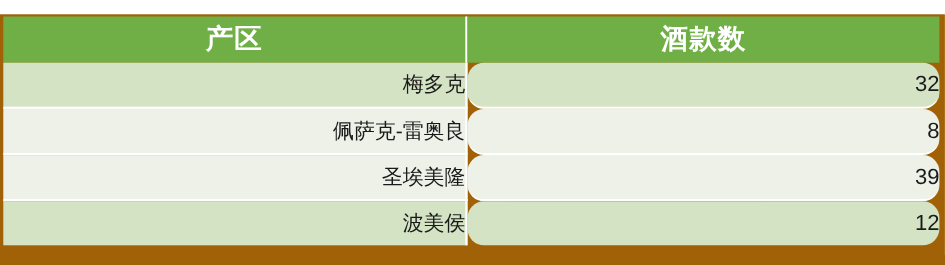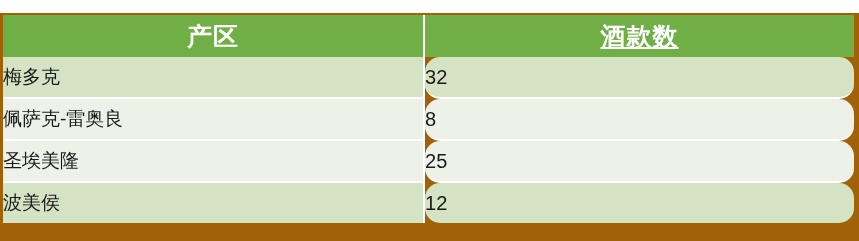--- a/index.html
+++ b/index.html
@@ -41,27 +41,26 @@
     line-height: 1;
     height: 42px;
     text-align: center;
     vertical-align: middle;
     padding: 0;
     border-right: 2px solid #ffffff;
     letter-spacing: 1px;
   }
   thead th:last-child {
     border-right: none;
-    text-decoration: underline;
   }
 
   tbody td {
     height: 40px;
     padding: 0;
-    text-align: left;
+    text-align: right;
     vertical-align: middle;
     font-size: 19px;
     color: #1a1a1a;
     border-right: 2px solid #ffffff;
     border-bottom: 2px solid #ffffff;
   }
   tbody td:last-child {
     border-right: none;
   }
 
@@ -99,21 +98,21 @@
       <tr class="row-odd">
         <td class="region-cell">梅多克</td>
         <td class="count-cell">32</td>
       </tr>
       <tr class="row-even">
         <td class="region-cell">佩萨克-雷奥良</td>
         <td class="count-cell">8</td>
       </tr>
       <tr class="row-even">
         <td class="region-cell">圣埃美隆</td>
-        <td class="count-cell">25</td>
+        <td class="count-cell">39</td>
       </tr>
       <tr class="row-odd">
         <td class="region-cell">波美侯</td>
         <td class="count-cell">12</td>
       </tr>
     </tbody>
   </table>
 </div>
 
 </body></html>

